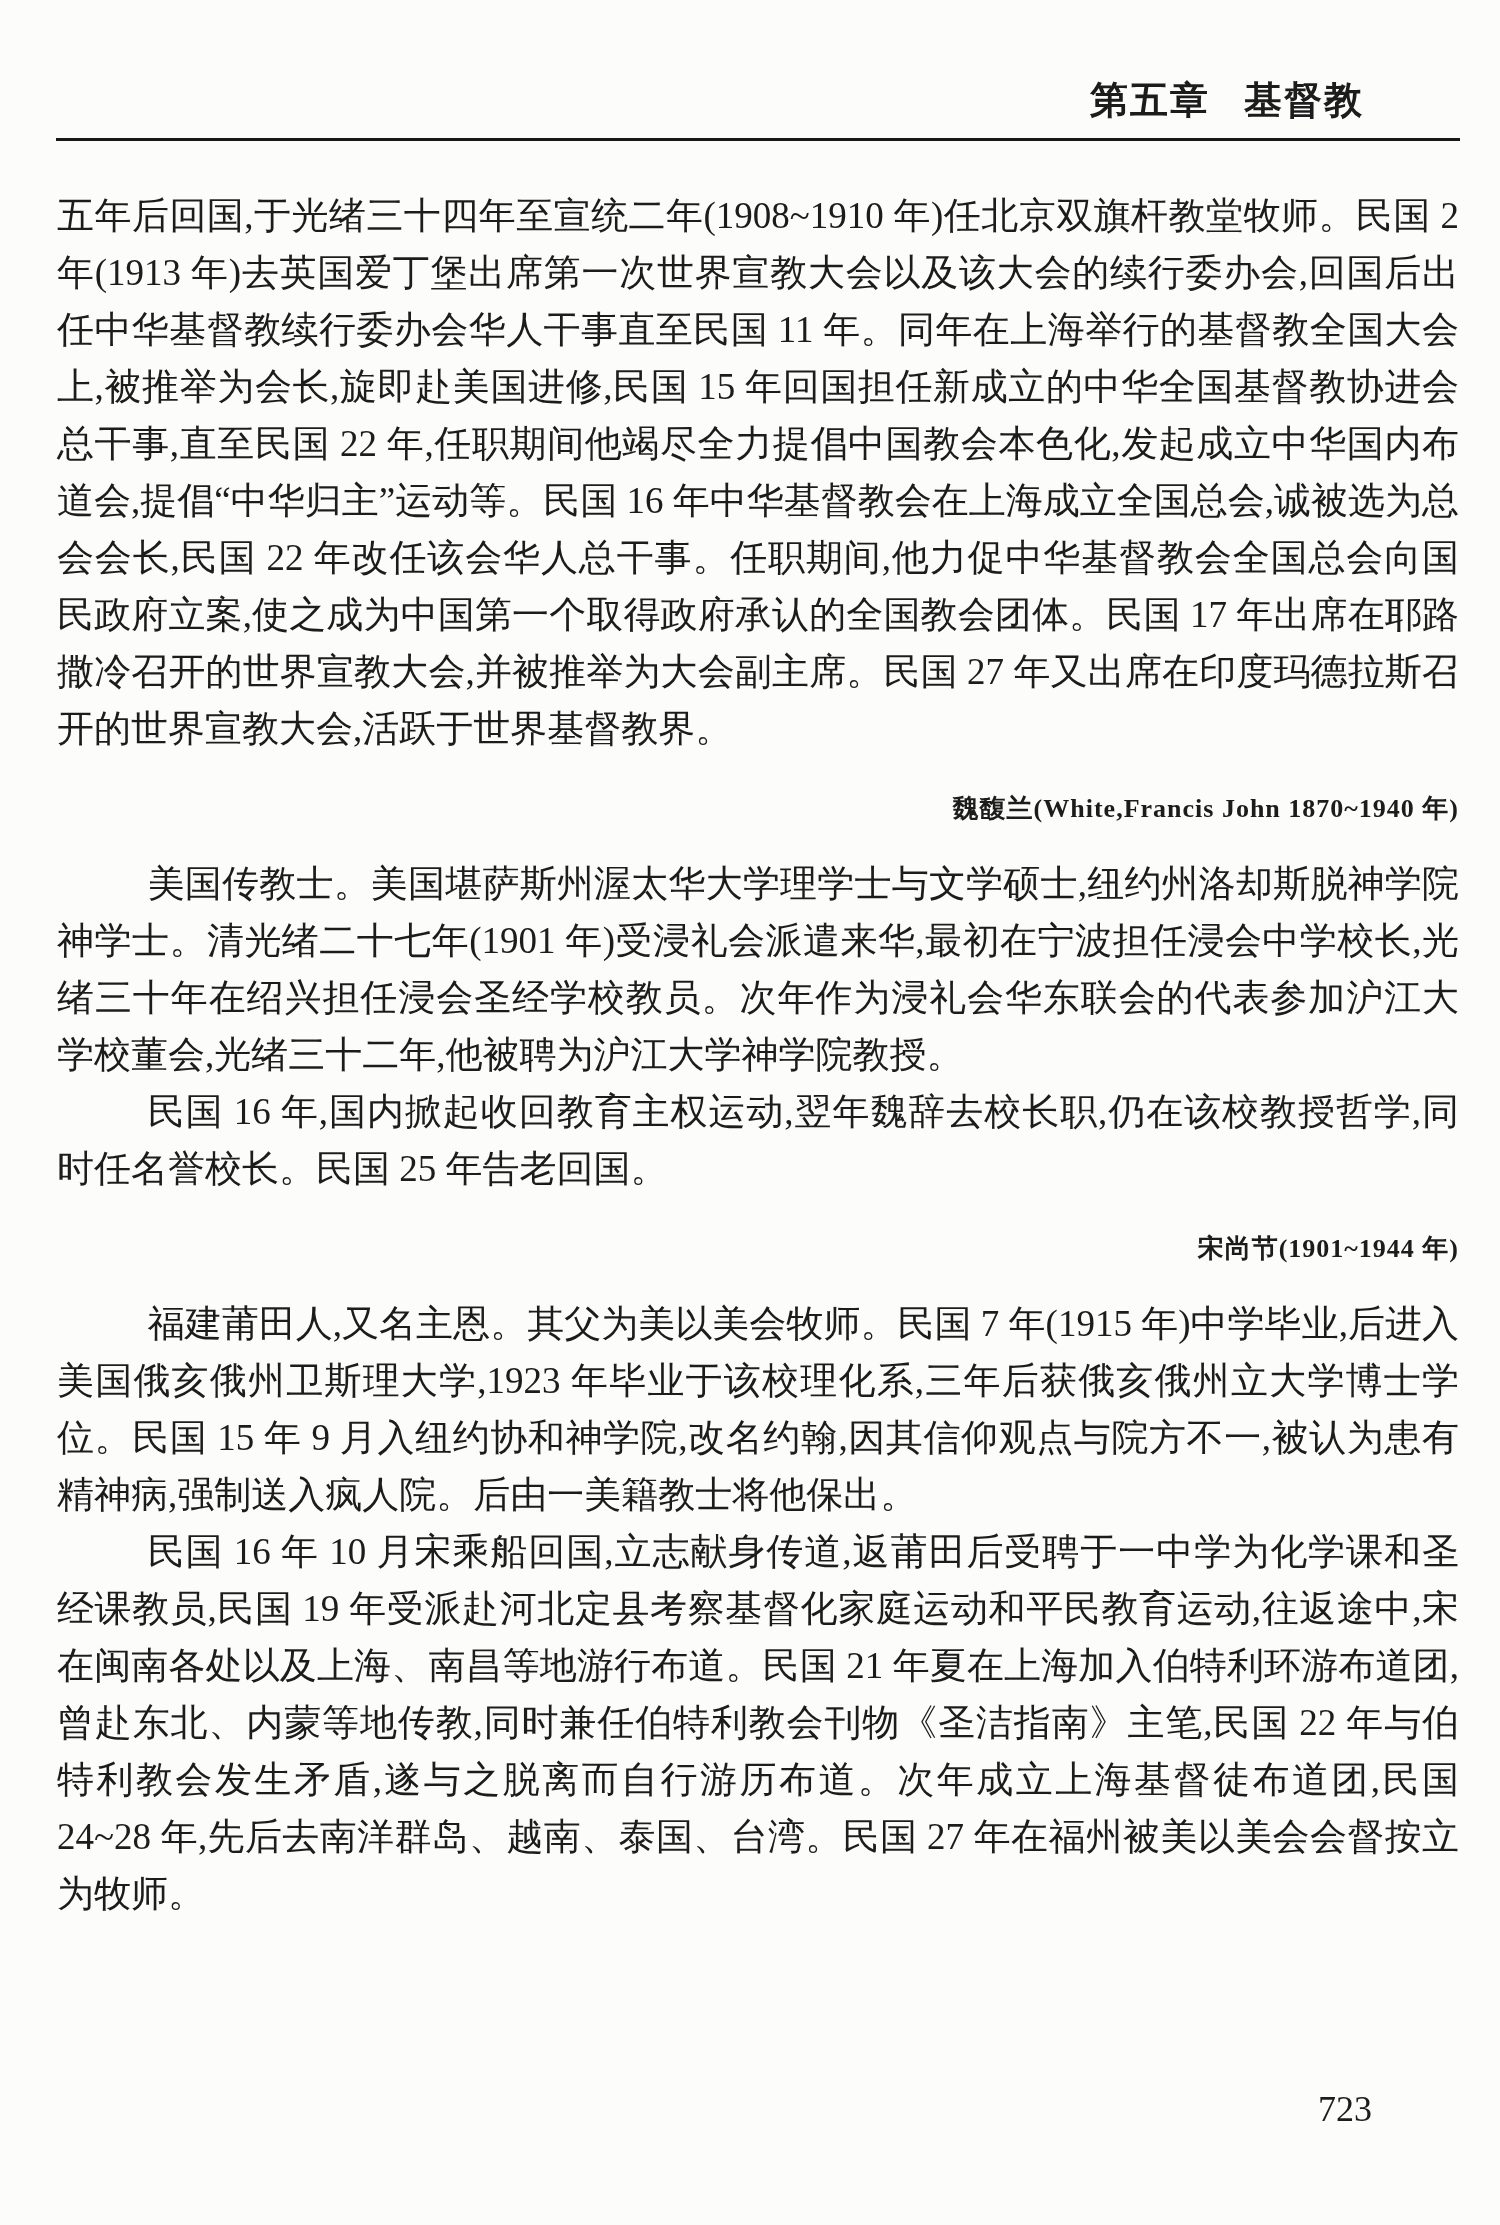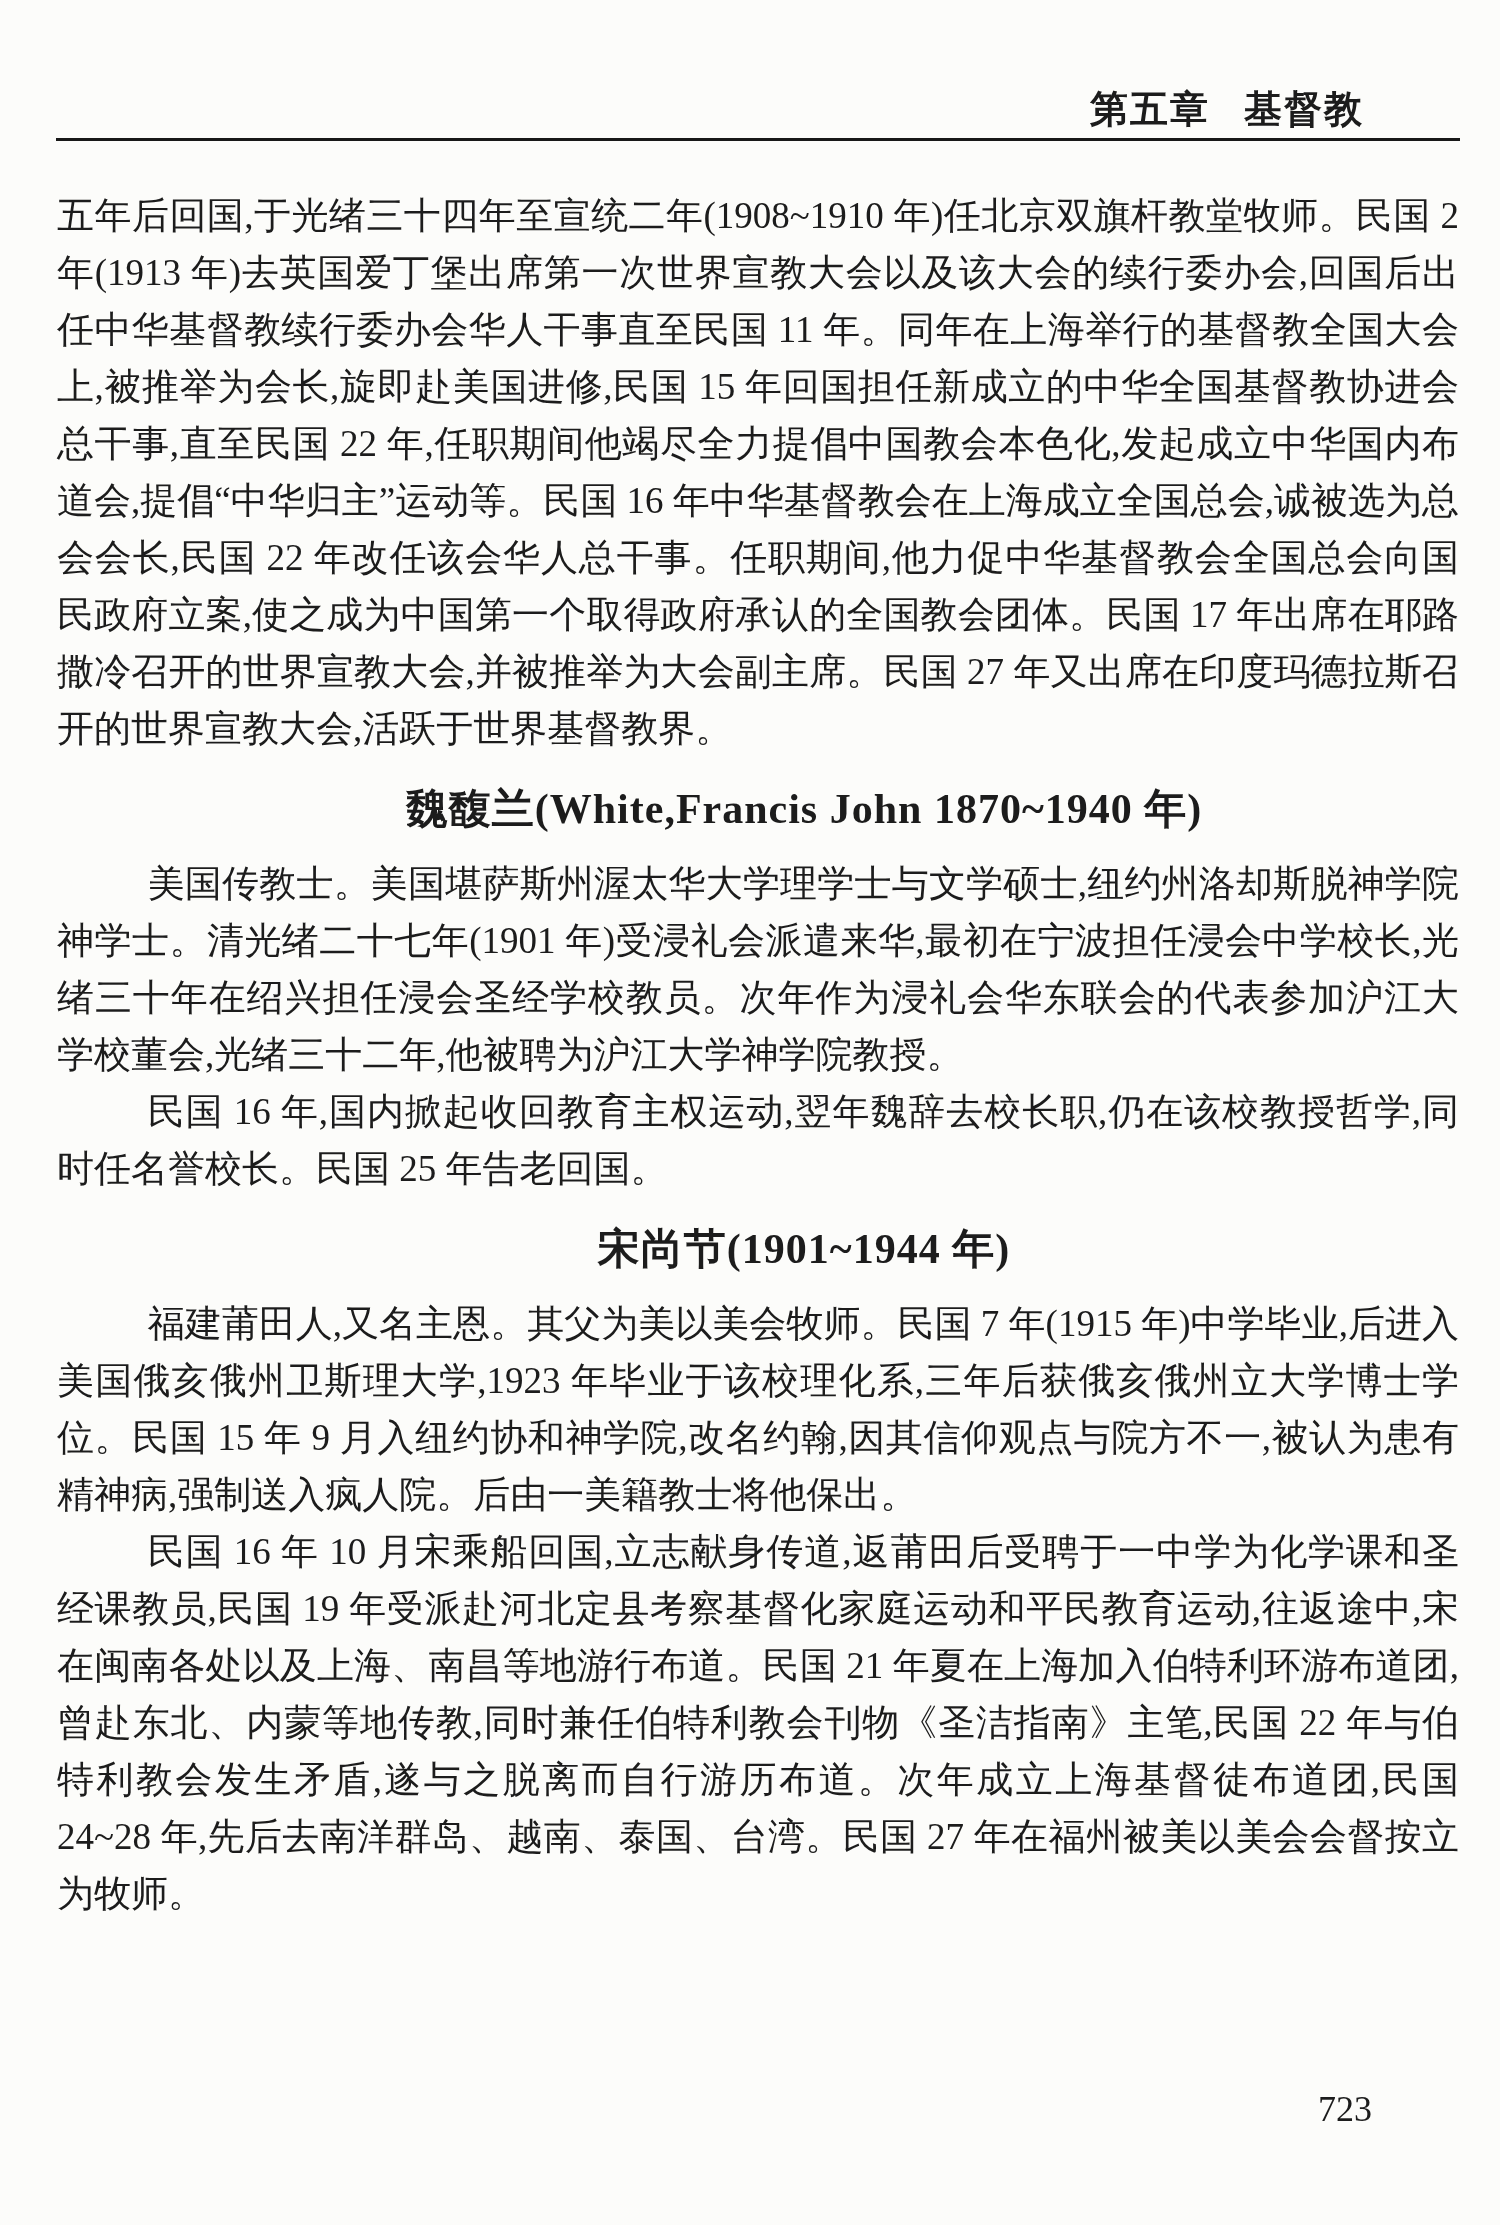--- a/index.html
+++ b/index.html
@@ -9,21 +9,21 @@
     height: 2225px;
     margin: 0 auto;
     background: #fcfcfa;
     color: #1c1c1c;
     font-family: "Liberation Serif", "DejaVu Serif", serif;
     overflow: hidden;
     box-sizing: border-box;
   }
   .running-header {
     position: absolute;
-    top: 84px;
+    top: 75px;
     right: 136px;
     font-size: 38px;
     line-height: 50px;
     font-weight: bold;
     letter-spacing: 2px;
     white-space: nowrap;
   }
   .running-header .chapter-label { margin-right: 34px; }
   .header-rule {
     position: absolute;
@@ -42,26 +42,26 @@
     line-height: 57px;
     text-align: justify;
     text-justify: inter-ideograph;
   }
   .para {
     margin: 0;
     text-indent: 2.45em;
   }
   .para.continuation { text-indent: 0; margin-top: 26px; }
   .section-heading {
-    font-size: 42px;
+    font-size: 26px;
     line-height: 52px;
     font-weight: bold;
     margin: 26px 0 20px 0;
     padding-left: 92px;
-    text-align: center;
+    text-align: right;
     text-indent: 0;
     letter-spacing: 1px;
   }
   .page-number {
     position: absolute;
     bottom: 96px;
     right: 128px;
     font-size: 36px;
     line-height: 40px;
   }

